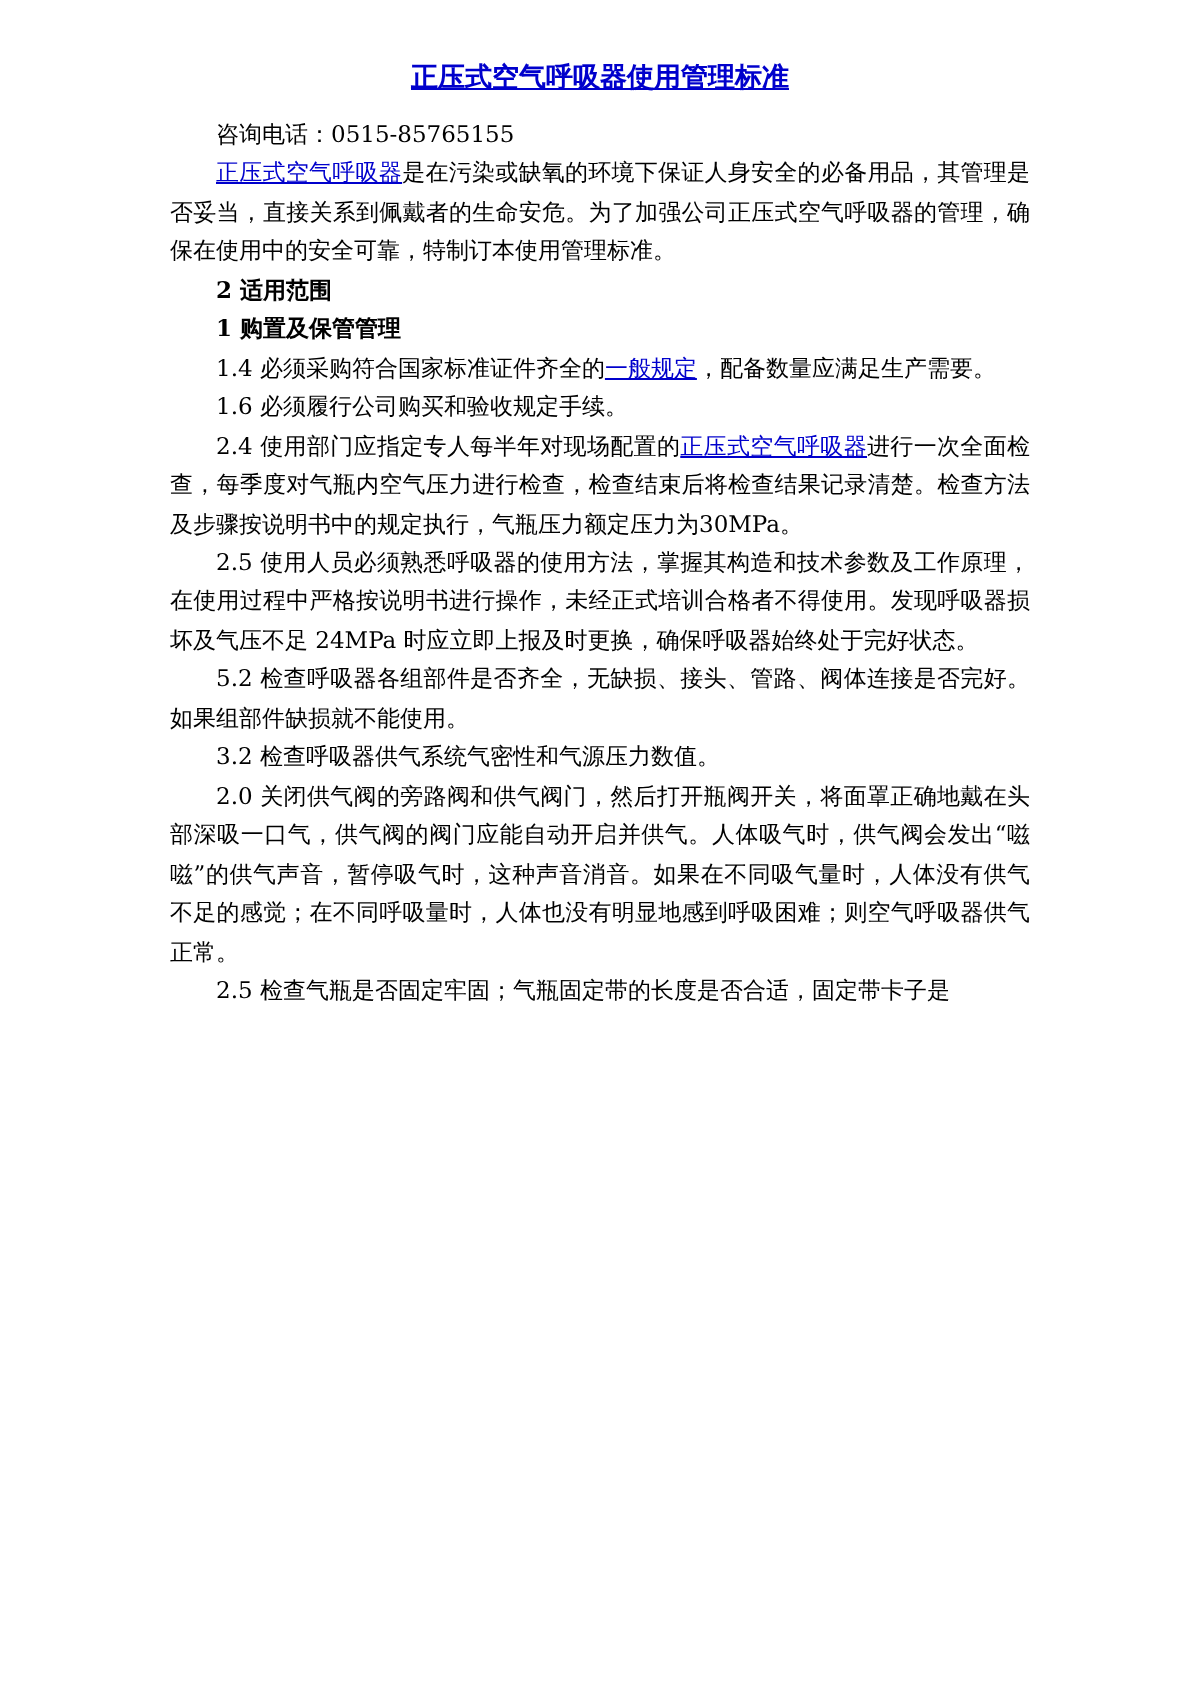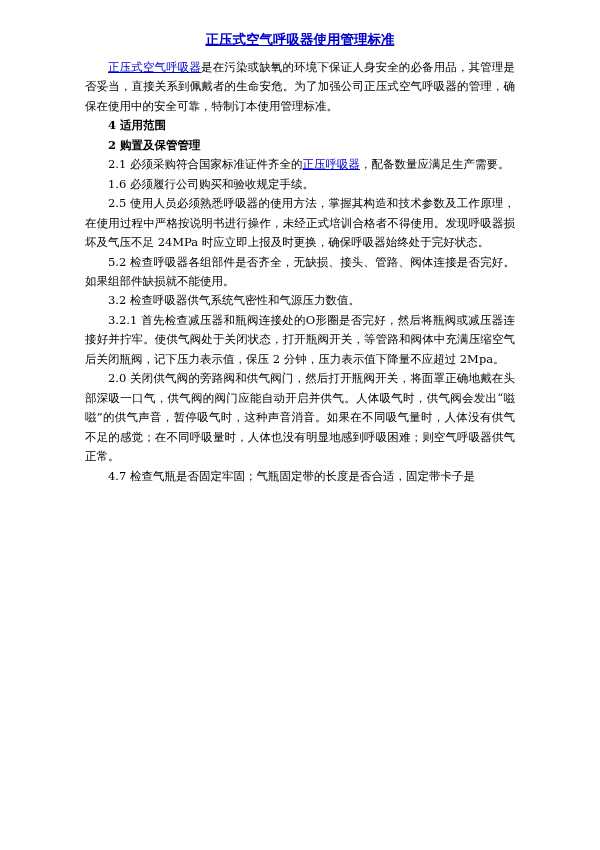--- a/index.html
+++ b/index.html
@@ -44,26 +44,27 @@
     cursor: pointer;
   }
 </style>
 </head>
 <body>
 
 <div class="page">
   <div class="content">
     <h1 class="doc-title">正压式空气呼吸器使用管理标准</h1>
     <div>
+        <p class="para"><span>咨询电话：0515-85765155</span></p>
         <p class="para"><span class="link">正压式空气呼吸器</span><span>是在污染或缺氧的环境下保证人身安全的必备用品，其管理是否妥当，直接关系到佩戴者的生命安危。为了加强公司正压式空气呼吸器的管理，确保在使用中的安全可靠，特制订本使用管理标准。</span></p>
-        <p class="para heading"><span>4 适用范围</span></p>
-        <p class="para heading"><span>2 购置及保管管理</span></p>
-        <p class="para"><span>2.1 必须采购符合国家标准证件齐全的</span><span class="link">正压呼吸器</span><span>，配备数量应满足生产需要。</span></p>
+        <p class="para heading"><span>2 适用范围</span></p>
+        <p class="para heading"><span>1 购置及保管管理</span></p>
+        <p class="para"><span>1.4 必须采购符合国家标准证件齐全的</span><span class="link">一般规定</span><span>，配备数量应满足生产需要。</span></p>
         <p class="para"><span>1.6 必须履行公司购买和验收规定手续。</span></p>
+        <p class="para"><span>2.4 使用部门应指定专人每半年对现场配置的</span><span class="link">正压式空气呼吸器</span><span>进行一次全面检查，每季度对气瓶内空气压力进行检查，检查结束后将检查结果记录清楚。检查方法及步骤按说明书中的规定执行，气瓶压力额定压力为30MPa。</span></p>
         <p class="para"><span>2.5 使用人员必须熟悉呼吸器的使用方法，掌握其构造和技术参数及工作原理，在使用过程中严格按说明书进行操作，未经正式培训合格者不得使用。发现呼吸器损坏及气压不足 24MPa 时应立即上报及时更换，确保呼吸器始终处于完好状态。</span></p>
         <p class="para"><span>5.2 检查呼吸器各组部件是否齐全，无缺损、接头、管路、阀体连接是否完好。如果组部件缺损就不能使用。</span></p>
         <p class="para"><span>3.2 检查呼吸器供气系统气密性和气源压力数值。</span></p>
-        <p class="para"><span>3.2.1 首先检查减压器和瓶阀连接处的O形圈是否完好，然后将瓶阀或减压器连接好并拧牢。使供气阀处于关闭状态，打开瓶阀开关，等管路和阀体中充满压缩空气后关闭瓶阀，记下压力表示值，保压 2 分钟，压力表示值下降量不应超过 2Mpa。</span></p>
         <p class="para"><span>2.0 关闭供气阀的旁路阀和供气阀门，然后打开瓶阀开关，将面罩正确地戴在头部深吸一口气，供气阀的阀门应能自动开启并供气。人体吸气时，供气阀会发出“嗞嗞”的供气声音，暂停吸气时，这种声音消音。如果在不同吸气量时，人体没有供气不足的感觉；在不同呼吸量时，人体也没有明显地感到呼吸困难；则空气呼吸器供气正常。</span></p>
-        <p class="para"><span>4.7 检查气瓶是否固定牢固；气瓶固定带的长度是否合适，固定带卡子是</span></p>
+        <p class="para"><span>2.5 检查气瓶是否固定牢固；气瓶固定带的长度是否合适，固定带卡子是</span></p>
       </div>
   </div>
 </div>
 
 </body></html>

